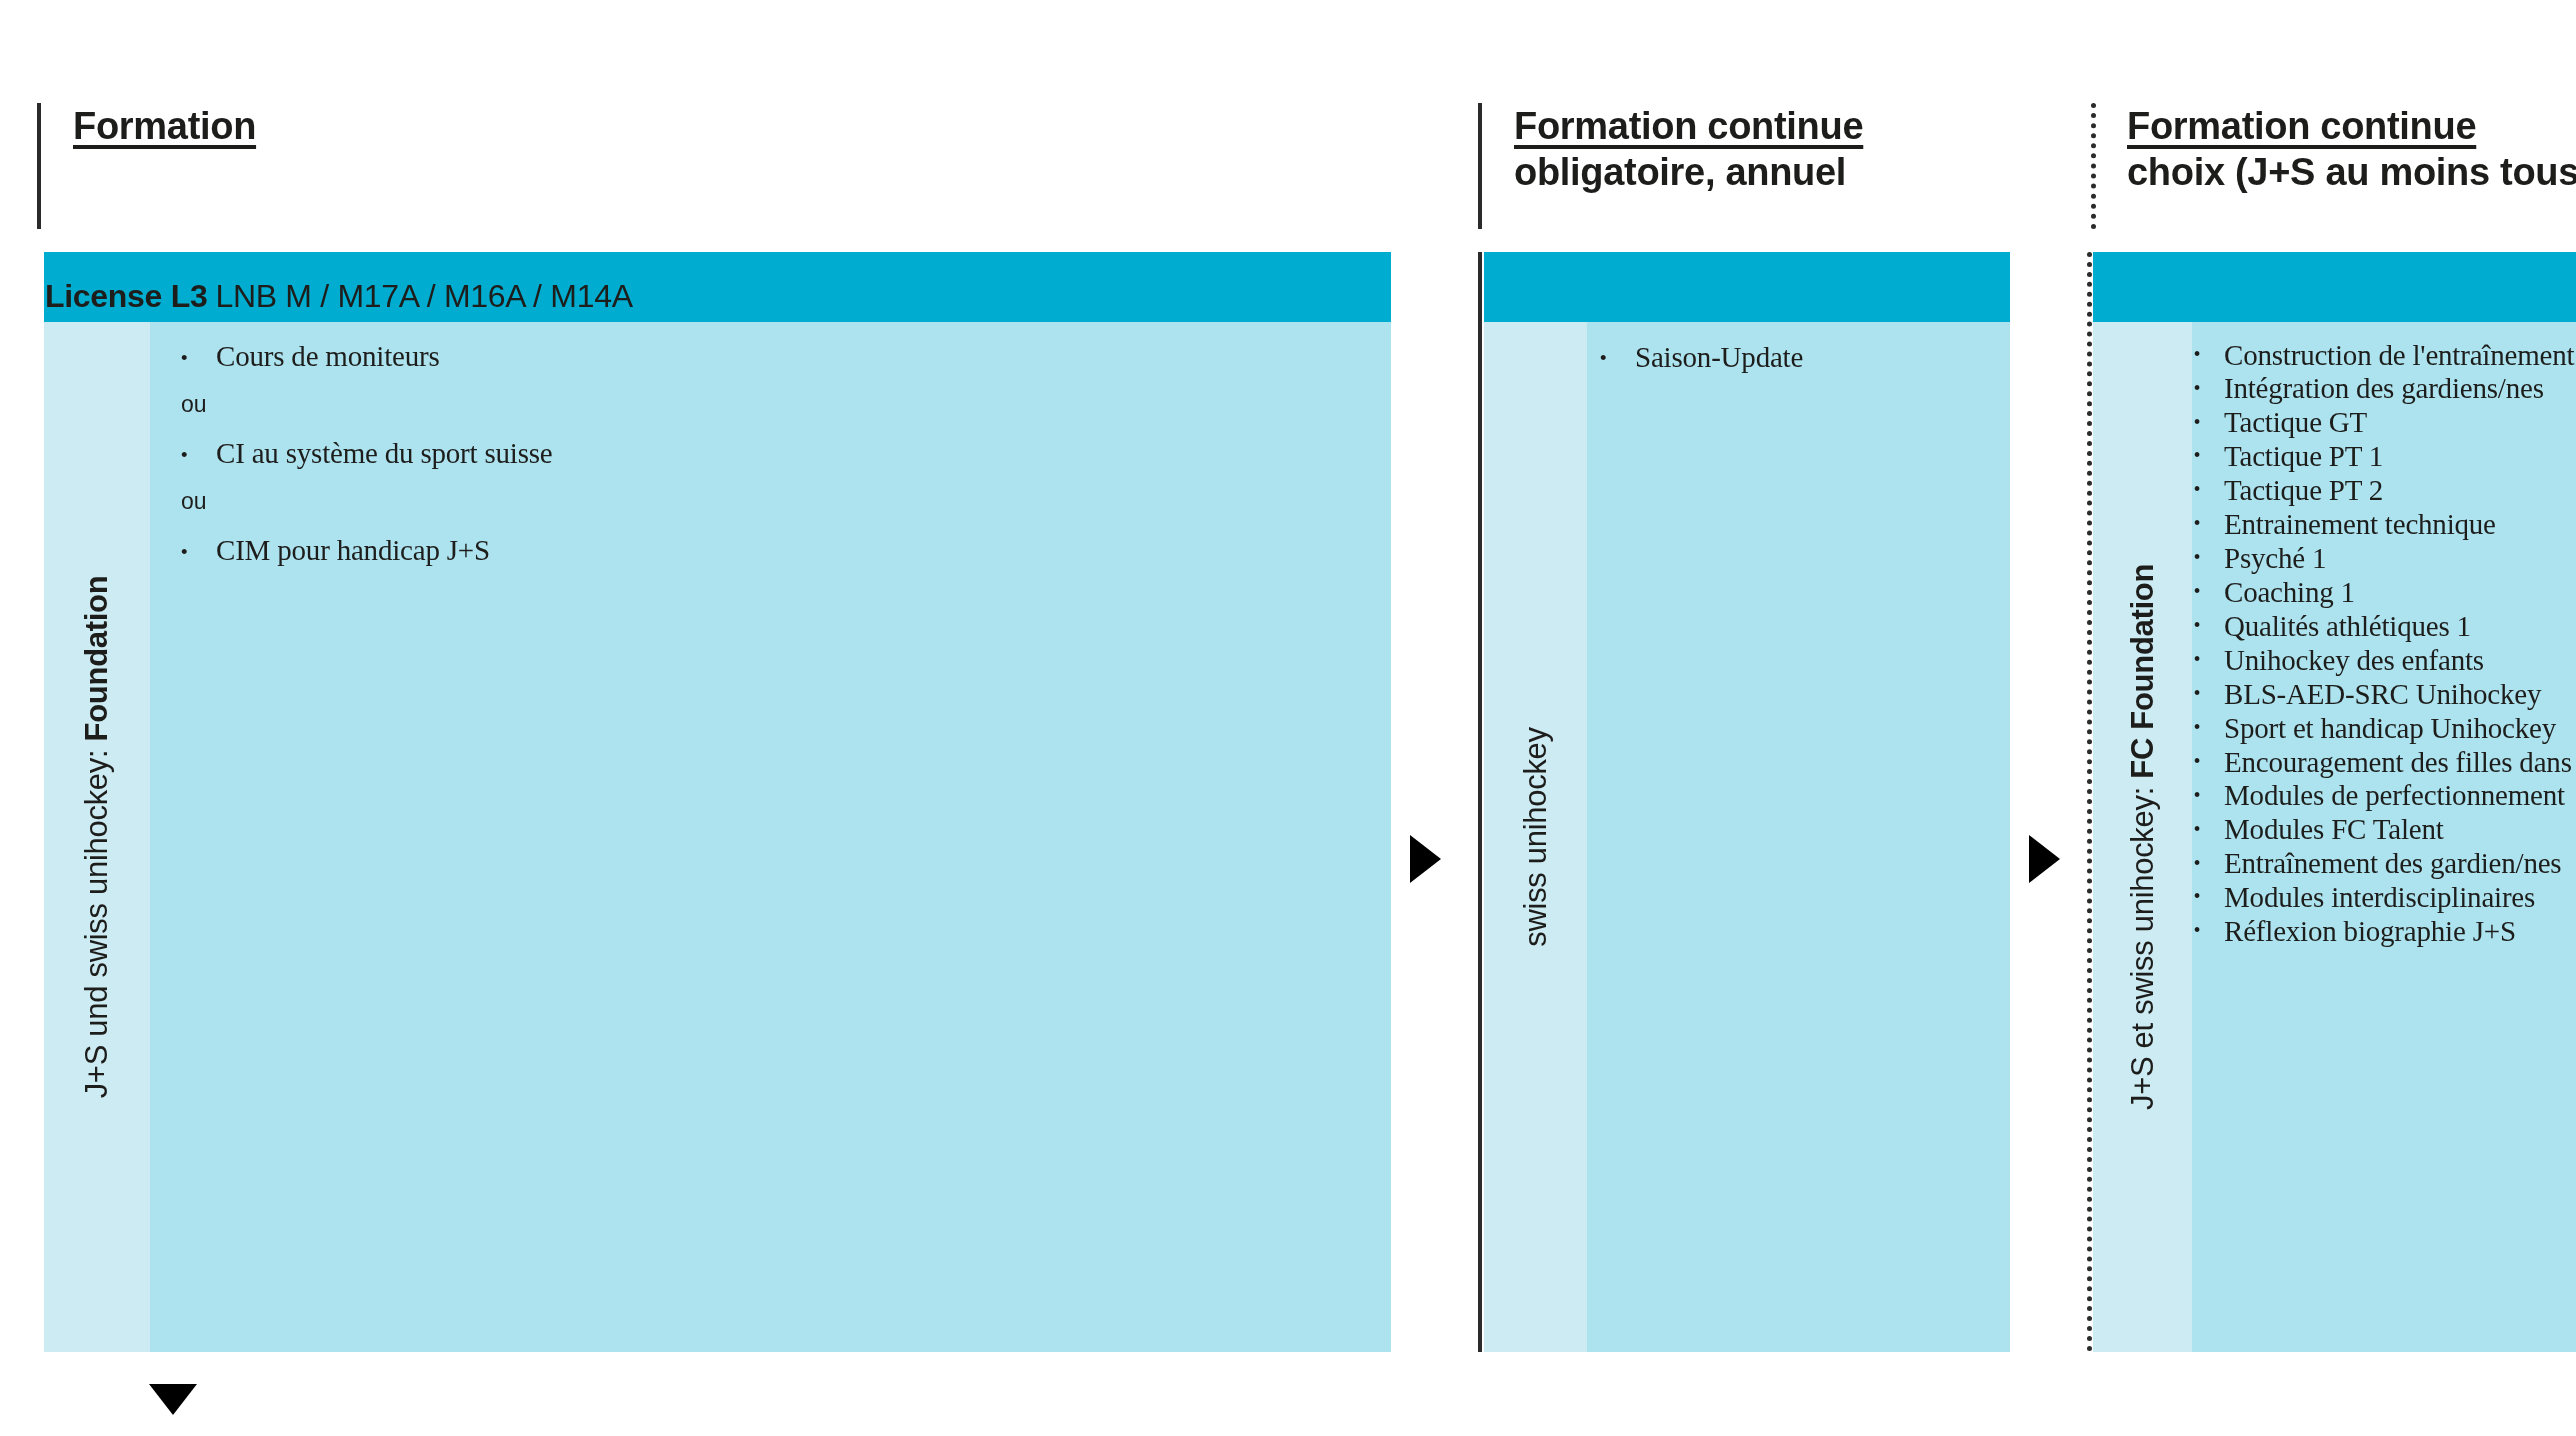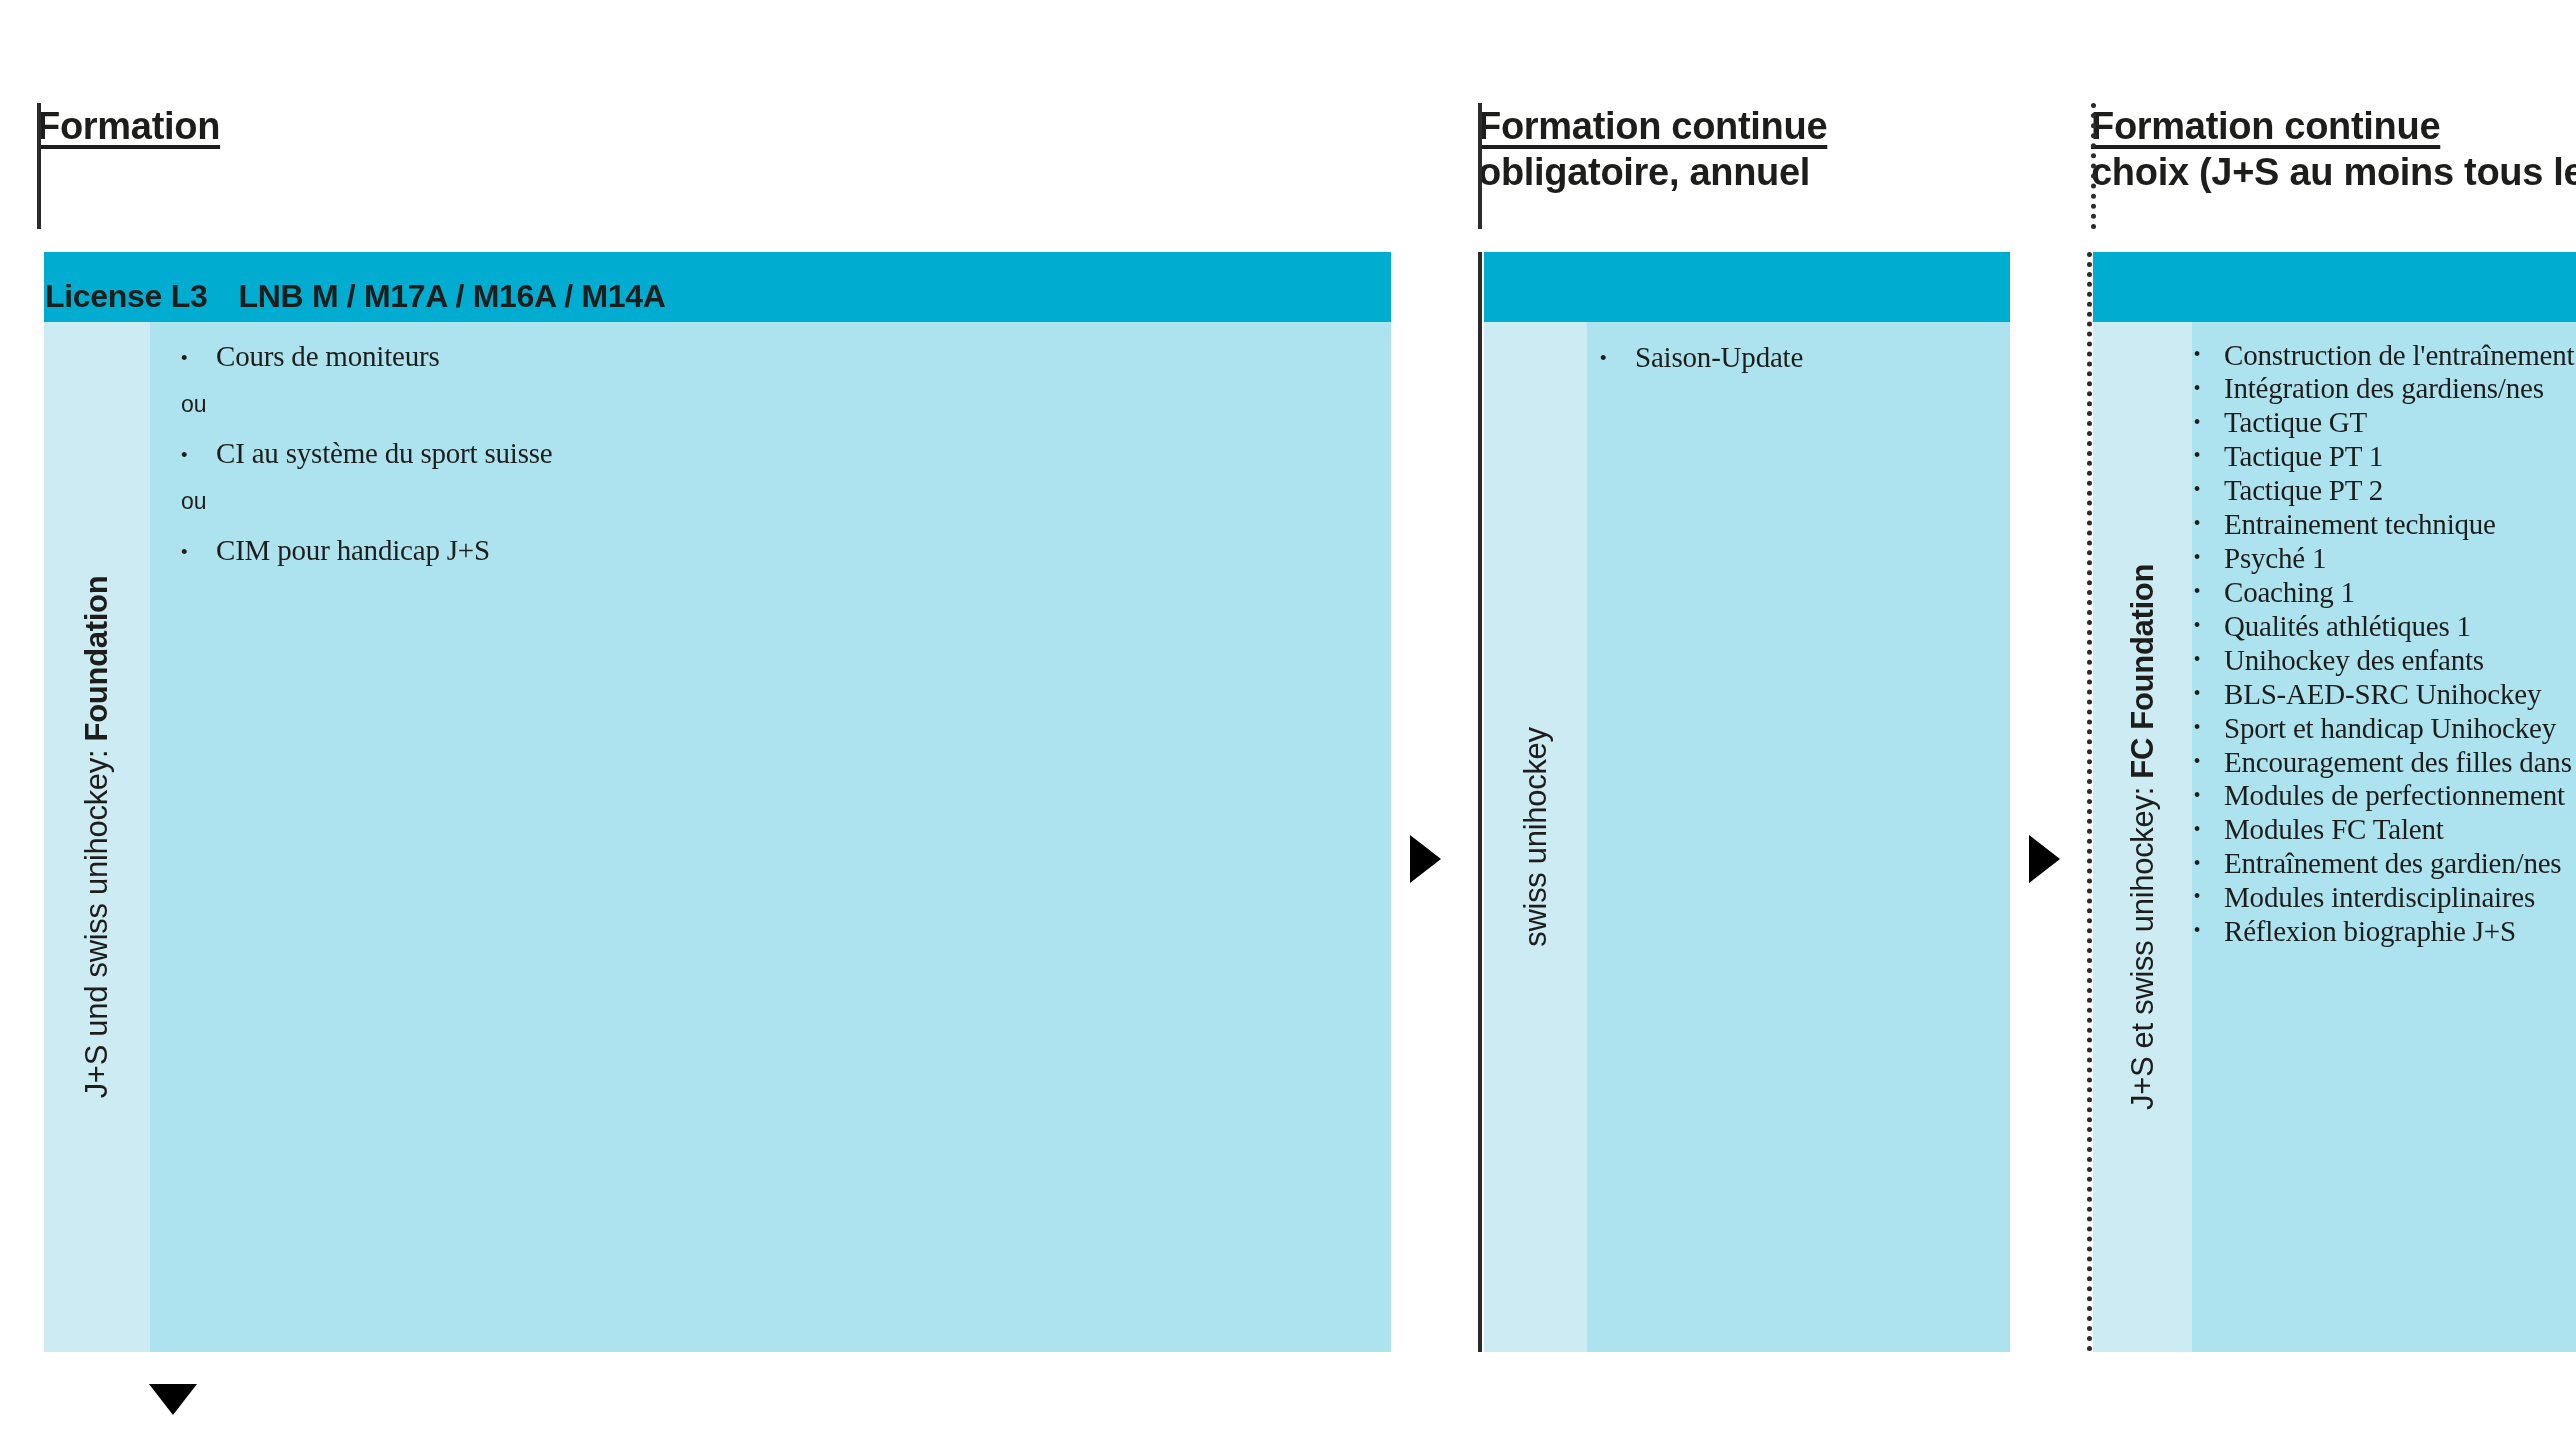--- a/index.html
+++ b/index.html
@@ -21,20 +21,21 @@
     position: absolute;
     left: 0;
     top: 103px;
     width: 2956px;
     height: 126px;
   }
   .hdr {
     position: absolute;
     top: 0;
     height: 126px;
+    padding-left: 36px;
     box-sizing: border-box;
   }
   .hdr-rule {
     position: absolute;
     left: 0;
     top: 0;
     width: 4.1px;
     height: 126px;
     background: #2b2b2b;
   }
@@ -76,21 +77,21 @@
     left: 1px;
     top: 0;
     height: 88px;
     display: flex;
     align-items: center;
     white-space: nowrap;
     font-size: 32px;
     letter-spacing: -0.3px;
   }
   .banner-text .bold { font-weight: bold; }
-  .banner-text .reg  { font-weight: bold; margin-left: 31px; }
+  .banner-text .reg  { font-weight: normal; margin-left: 8px; }
 
   
   .panel {
     position: absolute;
     top: 322px;
     height: 1030px;
     background: #ADE3EF;
   }
   #panel-1 { left: 44px;   width: 1347px; }
   #panel-2 { left: 1484px; width: 526px; }

